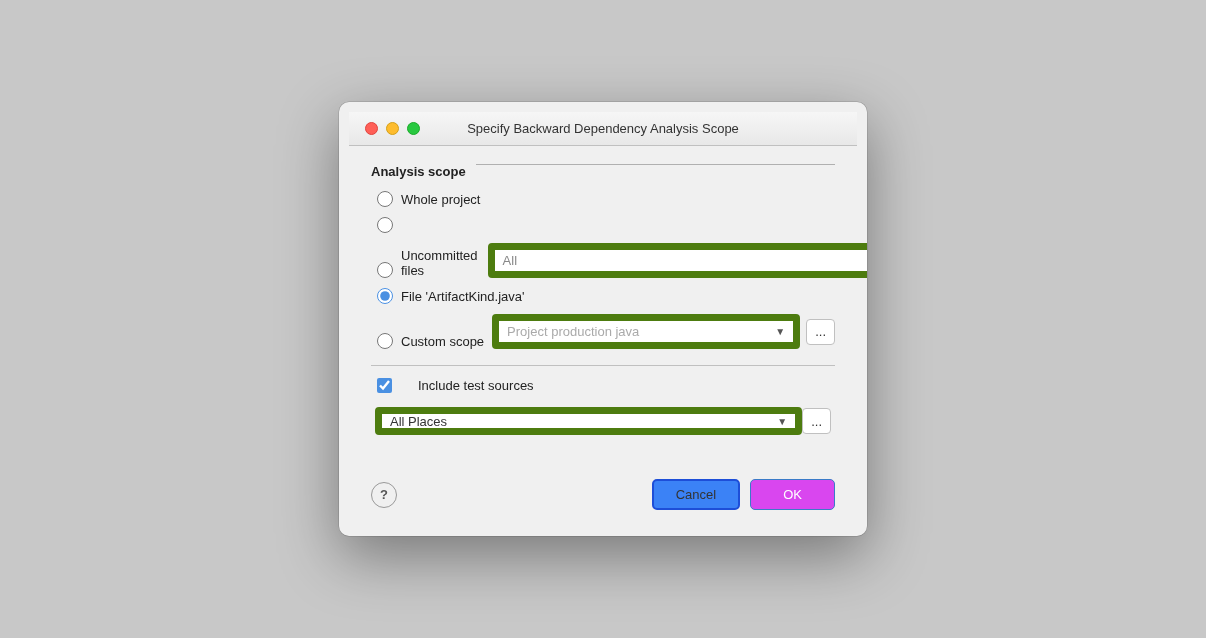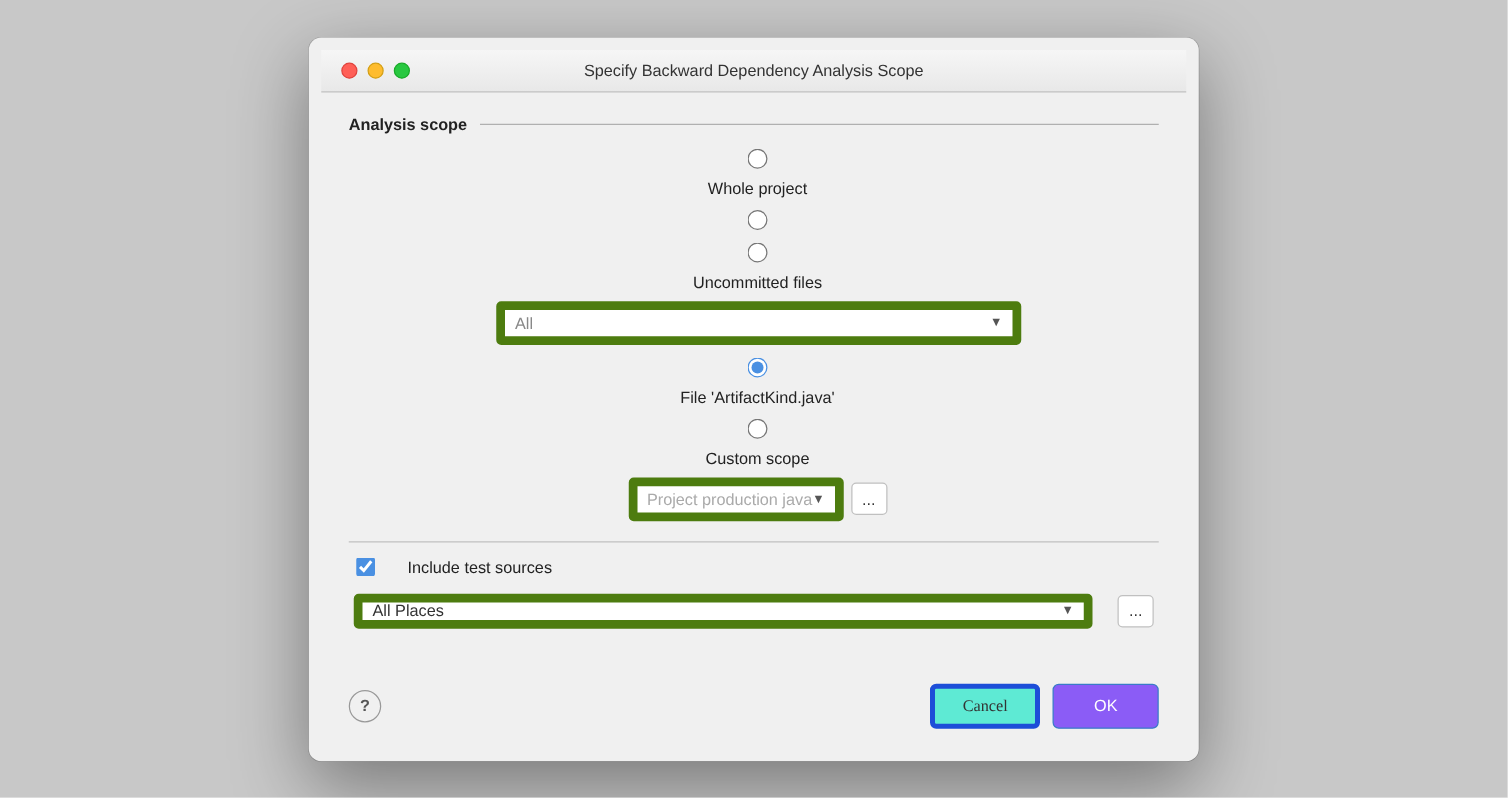--- a/index.html
+++ b/index.html
@@ -10,21 +10,21 @@
       align-items: center;
       justify-content: center;
       min-height: 100vh;
       font-family: -apple-system, BlinkMacSystemFont, "Helvetica Neue", Arial, sans-serif;
     }
 
     .dialog {
       background: #f0f0f0;
       border-radius: 10px;
       box-shadow: 0 20px 60px rgba(0,0,0,0.4), 0 0 0 0.5px rgba(0,0,0,0.2);
-      width: 712px;
+      width: 528px;
       padding: 10px;
       overflow: hidden;
     }
 
     
     .title-bar {
       background: linear-gradient(to bottom, #f6f6f6, #e8e8e8);
       border-bottom: 1px solid #c0c0c0;
       display: flex;
       align-items: center;
@@ -71,21 +71,20 @@
     }
 
     
     .dialog-content {
       padding: 18px 22px 18px 22px;
     }
 
     
     .section-header {
       display: flex;
-      align-items: center;
       margin-bottom: 12px;
       font-size: 13px;
       font-weight: 600;
       color: #222;
     }
 
     .section-header::after {
       content: '';
       flex: 1;
       height: 1px;
@@ -97,23 +96,22 @@
     .radio-group {
       display: flex;
       flex-direction: column;
       gap: 10px;
       margin-bottom: 16px;
       padding-left: 6px;
     }
 
     .radio-row {
       display: flex;
-      align-items: center;
+      align-items: flex-end;
       gap: 8px;
-      flex-direction: column;
     }
 
     .radio-input {
       width: 16px;
       height: 16px;
       accent-color: #4a90e2;
       cursor: pointer;
       flex-shrink: 0;
     }
 
@@ -203,21 +201,21 @@
     }
 
     
     .scope-analyze-section {
       margin-bottom: 16px;
     }
 
     .scope-analyze-controls {
       display: flex;
       align-items: center;
-      gap: 20px;
+      gap: 0;
       padding: 0 4px;
     }
 
     .dropdown-all-places {
       flex: 1;
       color: #333;
       height: 28px;
     }
 
     
@@ -242,32 +240,31 @@
       align-items: center;
       justify-content: center;
     }
 
     .footer-right {
       display: flex;
       gap: 10px;
     }
 
     .btn-cancel {
-      background: #5eead4;
-      border: 4px solid #1d4ed8;
+      background: #3b82f6;
+      border: 2px solid #1d4ed8;
       border-radius: 5px;
       padding: 6px 22px;
       font-size: 13px;
       color: #333;
       cursor: pointer;
-      font-family: Liberation Serif, serif;
     }
 
     .btn-ok {
-      background: #8b5cf6;
+      background: #d946ef;
       border: 1px solid #3a7bc8;
       border-radius: 5px;
       padding: 6px 32px;
       font-size: 13px;
       color: white;
       font-weight: 500;
       cursor: pointer;
     }
   </style>
 </head>

